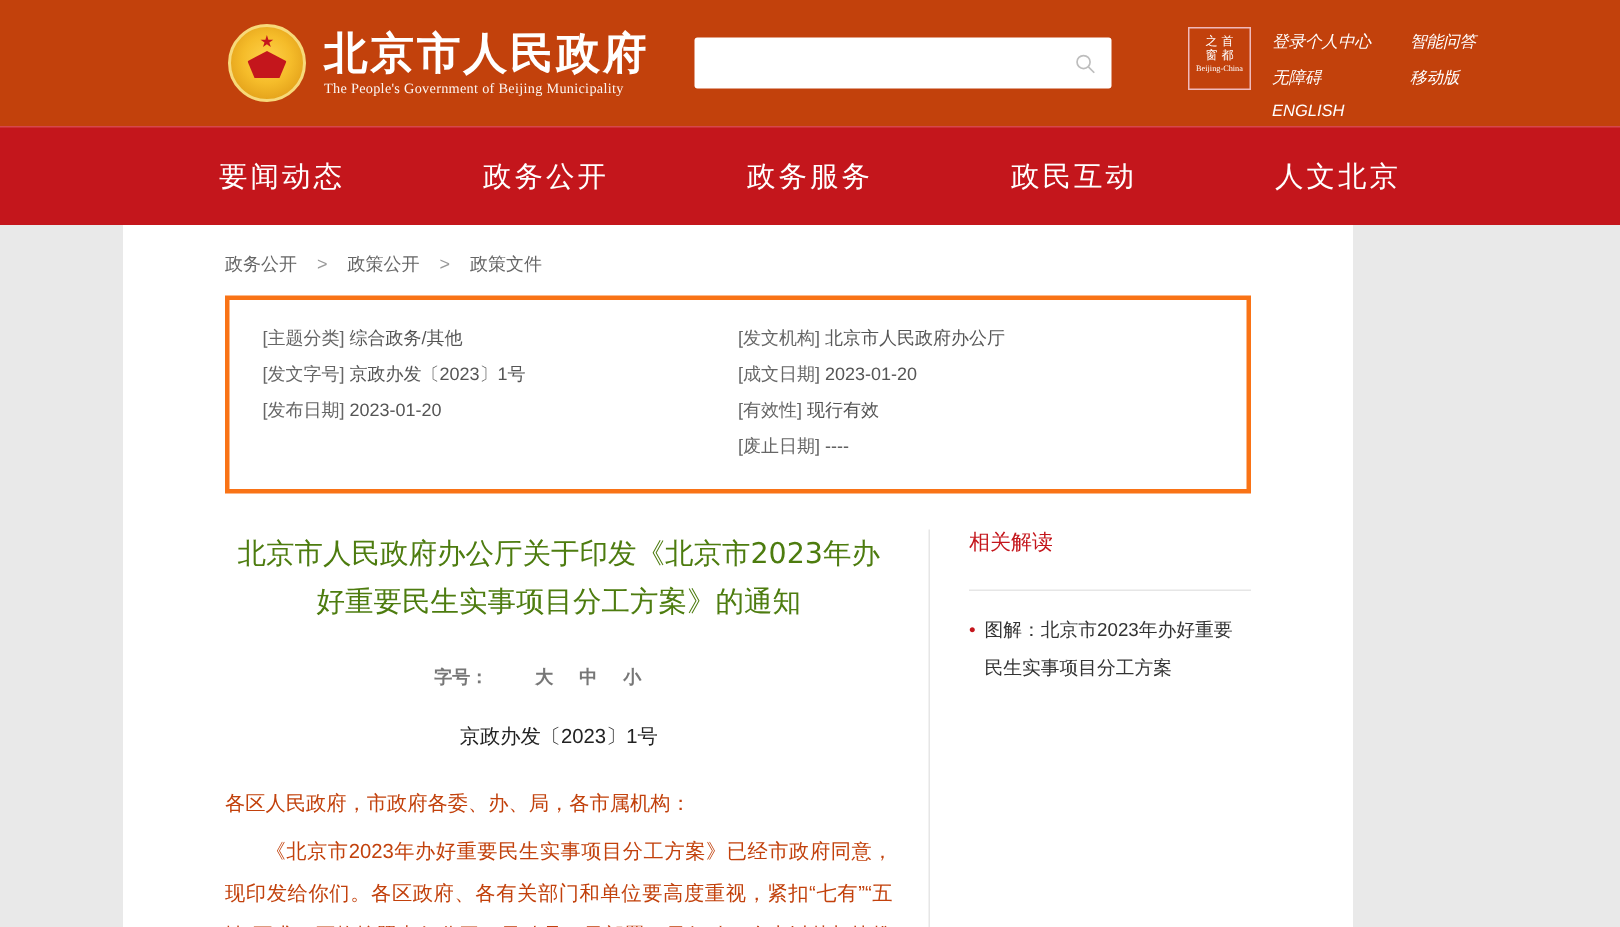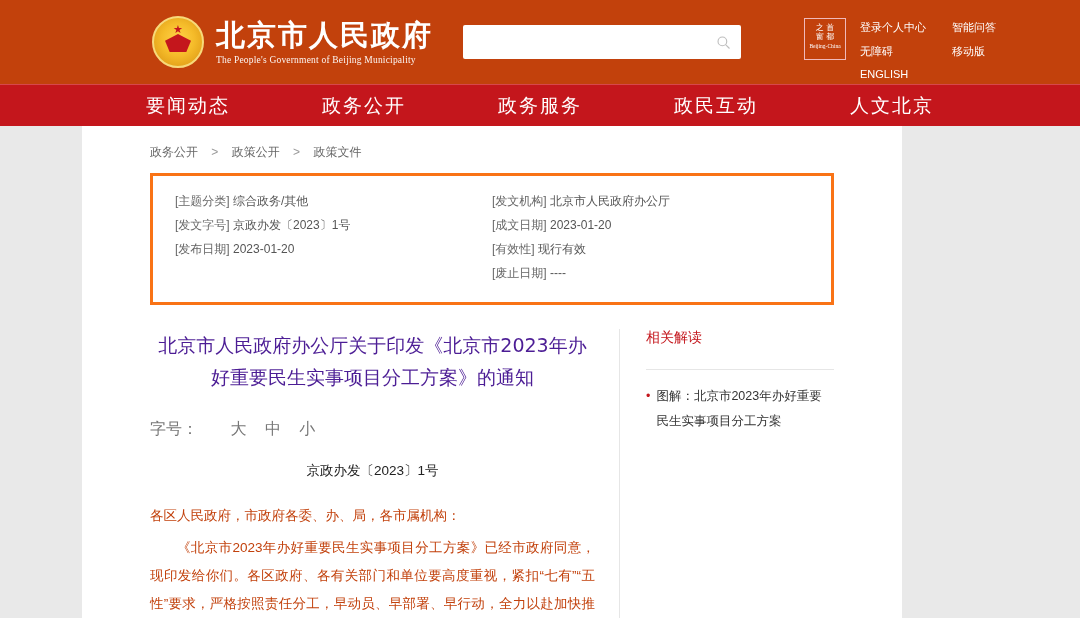--- a/index.html
+++ b/index.html
@@ -95,21 +95,21 @@
     font-family: "Liberation Sans", sans-serif;
   }
   .search-icon {
     width: 15px; height: 15px;
     flex: 0 0 auto;
     opacity: 0.55;
   }
 
   .header-right {
     position: absolute;
-    right: 84px;
+    right: 96px;
     top: 18px;
     display: flex;
     align-items: flex-start;
     gap: 14px;
   }
   .beijing-seal {
     width: 42px; height: 42px;
     border: 1px solid #f0b9bb;
     color: #fff;
     font-size: 8px;
@@ -120,27 +120,28 @@
     font-family: "DejaVu Sans", "Liberation Sans", sans-serif;
   }
   .seal-en { font-size: 5.5px; margin-top: 2px; font-family: "Liberation Serif", serif; }
   .header-links {
     display: grid;
     grid-template-columns: auto auto;
     gap: 9px 26px;
     color: #fff;
     font-size: 11px;
     padding-top: 2px;
+    font-style: italic;
   }
   .header-links span { white-space: nowrap; }
 
   
   .nav {
     width: 1080px;
-    height: 42px;
+    height: 66px;
     background: #c4161c;
     border-top: 1px solid #d6474c;
     display: flex;
     align-items: center;
     justify-content: center;
     gap: 92px;
   }
   .nav-item {
     color: #fff;
     font-size: 19px;
@@ -187,33 +188,34 @@
     padding-top: 24px;
   }
   .article-col {
     width: 470px;
     border-right: 1px solid #e6e6e6;
     padding-right: 24px;
   }
   .doc-title {
     font-size: 19px;
     line-height: 32px;
-    color: #4c1d95;
+    color: #4d7c0f;
     text-align: center;
     font-family: "DejaVu Sans", "Liberation Sans", sans-serif;
     font-weight: normal;
     margin: 0 0 26px 0;
     padding: 0 4px;
   }
   .fontsize-row {
-    text-align: left;
-    font-size: 16px;
+    text-align: center;
+    font-size: 12px;
     color: #777;
     margin-bottom: 22px;
     padding-right: 28px;
+    font-weight: bold;
   }
   .fontsize-row .fs-label { margin-right: 14px; }
   .fontsize-row .fs-opt { margin-left: 14px; }
 
   .doc-number {
     text-align: center;
     font-size: 13.5px;
     color: #222;
     margin-bottom: 22px;
   }

